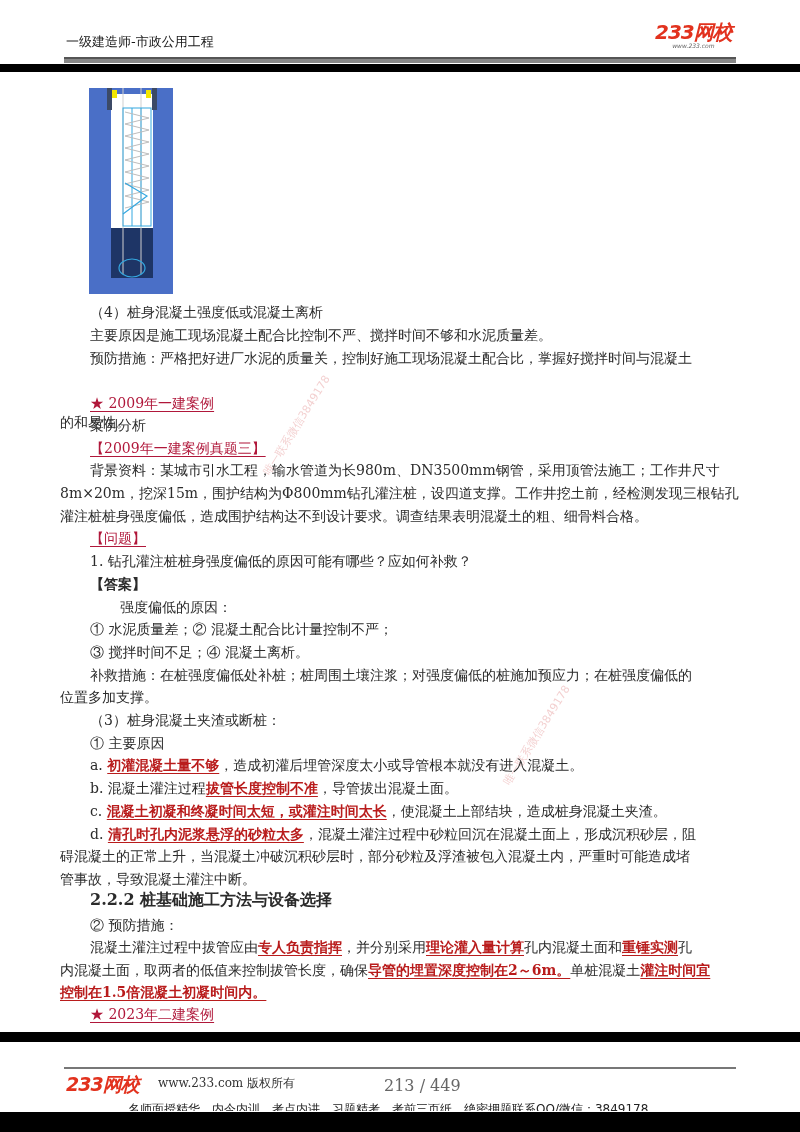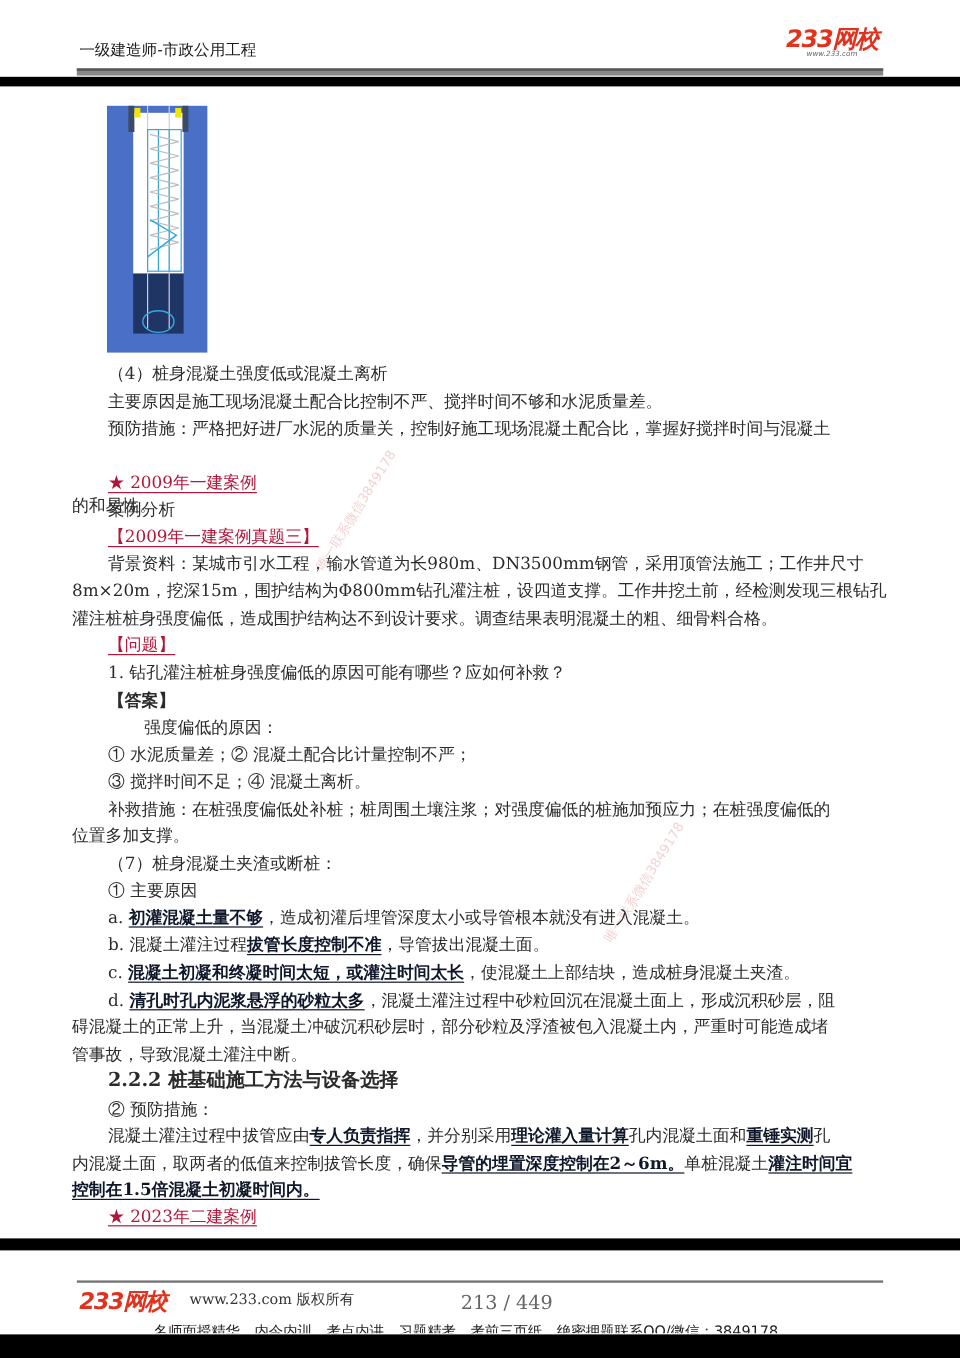--- a/index.html
+++ b/index.html
@@ -14,21 +14,21 @@
   .logo-url { font-family: "DejaVu Sans", sans-serif; font-size: 6px; font-style: italic; color: #666; }
   .header-rule { position: absolute; left: 64px; top: 57px; width: 672px; height: 6px; background: #888; border-top: 2px solid #555; }
   .black-band-top { position: absolute; left: 0; top: 64px; width: 800px; height: 8px; background: #000; }
 
   .diagram { position: absolute; left: 89px; top: 88px; width: 84px; height: 206px; }
 
   .content { position: absolute; left: 0; top: 300px; width: 800px; }
   .line { position: absolute; font-size: 14px; line-height: 18px; white-space: nowrap; color: #2b2b2b; }
   .red { color: #b0173a; }
   .ul { text-decoration: underline; text-decoration-color: #b0173a; text-underline-offset: 3px; }
-  .hl { color: #0f172a; font-weight: bold; text-decoration: underline; text-underline-offset: 3px; }
+  .hl { color: #b91c1c; font-weight: bold; text-decoration: underline; text-underline-offset: 3px; }
   .section-title { font-size: 16px; font-weight: bold; color: #2b2b2b; }
 
   .watermark { position: absolute; font-family: "DejaVu Sans", sans-serif; font-size: 11px; color: rgba(220,120,120,0.35); transform: rotate(-58deg); transform-origin: left top; white-space: nowrap; }
 
   .black-band-bottom-top { position: absolute; left: 0; top: 1032px; width: 800px; height: 10px; background: #000; }
   .footer-rule { position: absolute; left: 64px; top: 1067px; width: 672px; height: 2px; background: #777; }
   .footer-logo { position: absolute; left: 66px; top: 1072px; font-family: "DejaVu Sans", sans-serif; font-weight: bold; font-style: italic; font-size: 19px; color: #e2321e; letter-spacing: -1px; }
   .footer-copyright { position: absolute; left: 158px; top: 1075px; font-size: 12px; color: #333; }
   .footer-page { position: absolute; left: 384px; top: 1076px; font-size: 16px; color: #666; }
   .footer-promo { position: absolute; left: 128px; top: 1101px; font-family: "DejaVu Sans", sans-serif; font-size: 12px; color: #222; white-space: nowrap; height: 10px; overflow: hidden; }
@@ -82,21 +82,21 @@
   <div class="line" style="left:60px; top:184px;">8m×20m，挖深15m，围护结构为Φ800mm钻孔灌注桩，设四道支撑。工作井挖土前，经检测发现三根钻孔</div>
   <div class="line" style="left:60px; top:207px;text-align:center;">灌注桩桩身强度偏低，造成围护结构达不到设计要求。调查结果表明混凝土的粗、细骨料合格。</div>
   <div class="line red ul" style="left:90px; top:229px;">【问题】</div>
   <div class="line" style="left:90px; top:252px;">1. 钻孔灌注桩桩身强度偏低的原因可能有哪些？应如何补救？</div>
   <div class="line" style="left:90px; top:275px; font-weight:bold;">【答案】</div>
   <div class="line" style="left:90px; top:298px;margin-left:30px;">强度偏低的原因：</div>
   <div class="line" style="left:90px; top:320px;">① 水泥质量差；② 混凝土配合比计量控制不严；</div>
   <div class="line" style="left:90px; top:343px;">③ 搅拌时间不足；④ 混凝土离析。</div>
   <div class="line" style="left:90px; top:366px;">补救措施：在桩强度偏低处补桩；桩周围土壤注浆；对强度偏低的桩施加预应力；在桩强度偏低的</div>
   <div class="line" style="left:60px; top:388px;">位置多加支撑。</div>
-  <div class="line" style="left:90px; top:411px;">（7）桩身混凝土夹渣或断桩：</div>
+  <div class="line" style="left:90px; top:411px;">（3）桩身混凝土夹渣或断桩：</div>
   <div class="line" style="left:90px; top:434px;">① 主要原因</div>
 
   <div class="line" style="left:90px; top:456px;">
     <span>a. </span><span class="hl">初灌混凝土量不够</span><span>，造成初灌后埋管深度太小或导管根本就没有进入混凝土。</span>
   </div>
   <div class="line" style="left:90px; top:479px;">
     <span>b. 混凝土灌注过程</span><span class="hl">拔管长度控制不准</span><span>，导管拔出混凝土面。</span>
   </div>
   <div class="line" style="left:90px; top:502px;">
     <span>c. </span><span class="hl">混凝土初凝和终凝时间太短，或灌注时间太长</span><span>，使混凝土上部结块，造成桩身混凝土夹渣。</span>

